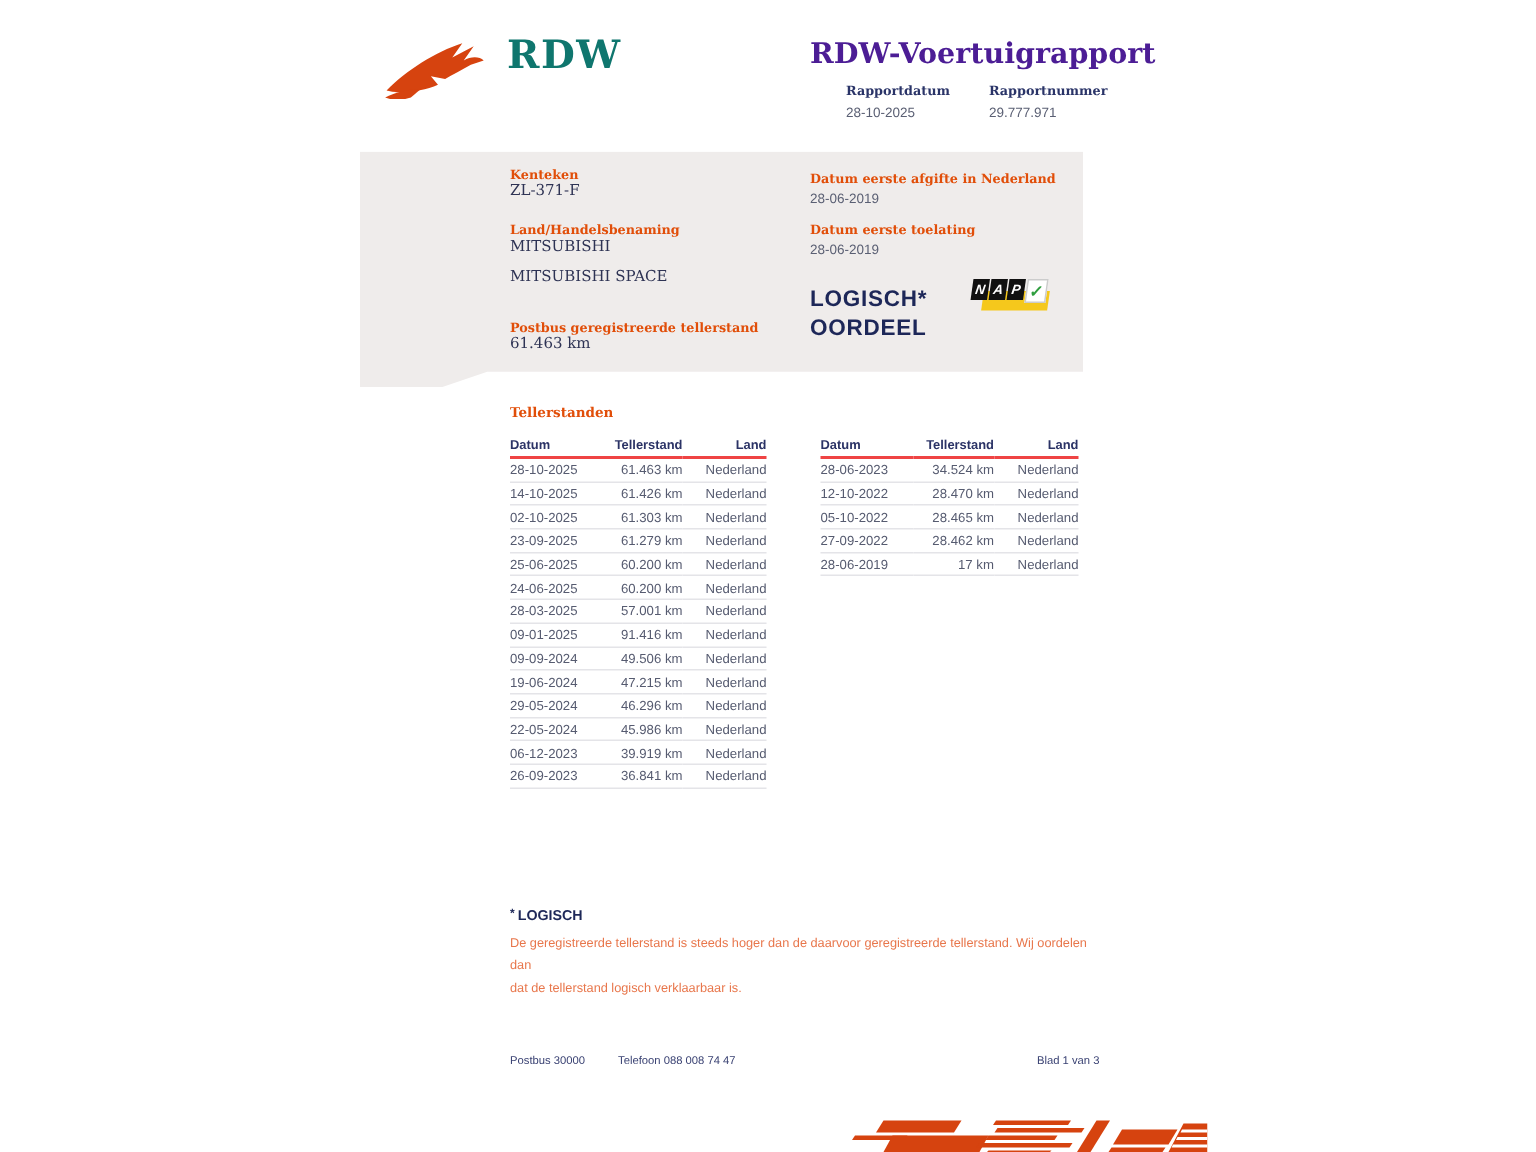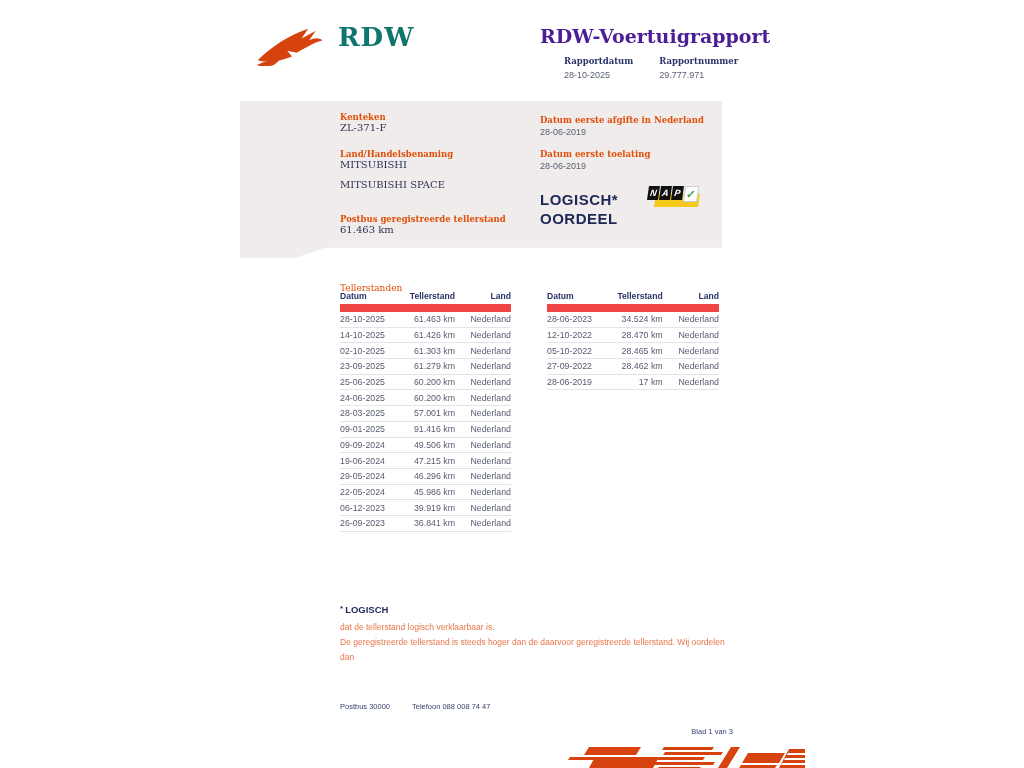--- a/index.html
+++ b/index.html
@@ -28,41 +28,41 @@
   
   .nap{position:absolute;left:648px;top:186px;width:52px;height:24px;}
   .nap-yellow{position:absolute;left:7px;top:8px;width:44px;height:13px;background:#f5c81c;transform:skewX(-8deg);}
   .nap-tiles{position:absolute;left:0;top:0;display:flex;gap:1px;}
   .nap-tile{width:11px;height:14px;background:#111111;color:#ffffff;font-weight:bold;font-style:italic;
             font-size:9px;display:flex;align-items:center;justify-content:center;transform:skewX(-8deg);}
   .nap-check{width:12px;height:14px;background:#ffffff;border:1px solid #cccccc;color:#2f9e3f;
              font-size:11px;font-weight:bold;display:flex;align-items:center;justify-content:center;transform:skewX(-8deg);}
 
   
-  .tables-title{position:absolute;left:340px;top:283px;font-size:9px;font-weight:normal;color:#e14e09;
+  .tables-title{position:absolute;left:340px;top:271px;font-size:9px;font-weight:bold;color:#e14e09;
                 font-family:"DejaVu Serif","Liberation Serif",serif;}
   .tbl{position:absolute;border-collapse:collapse;table-layout:fixed;font-size:8.8px;color:#565b70;}
   .tbl-left{left:340px;top:291px;width:171px;}
   .tbl-right{left:547px;top:291px;width:172px;}
   .tbl th{font-size:8.6px;font-weight:bold;color:#2b3366;text-align:left;padding:0 0 3px 0;
-          border-bottom:8px solid #ef4444;}
+          border-bottom:2px solid #ef4444;}
   .tbl th.num,.tbl td.num{text-align:right;}
   .tbl td{padding:0;height:14.7px;border-bottom:1px solid #e4e4e8;vertical-align:middle;}
   .tbl col.c1{width:62px;} .tbl col.c2{width:53px;} .tbl col.c3{width:56px;}
 
   
   .footnote{position:absolute;left:340px;top:604px;width:400px;}
   .fn-title{font-size:9.5px;font-weight:bold;color:#1d2758;}
   .fn-star{font-size:8px;color:#1d2758;vertical-align:2px;margin-right:2px;}
   .fn-text{margin-top:5px;font-size:8.5px;line-height:15px;color:#e8764b;}
 
   
   .footer{position:absolute;left:340px;top:702px;width:393px;font-size:7.5px;color:#3a4273;}
   .footer .row{display:flex;margin-bottom:6px;}
-  .footer .c1{width:72px;} .footer .c2{flex:1;} .footer .c3{text-align:right;margin-top:25px;}
+  .footer .c1{width:72px;} .footer .c2{flex:1;} .footer .c3{text-align:right;}
 
   
   .bottom-art{position:absolute;left:543px;top:741px;width:262px;height:27px;overflow:hidden;}
 </style>
 </head>
 <body>
 
 <div class="page">
 
   <div class="logo-wrap">
@@ -247,22 +247,22 @@
           <td>28-06-2019</td>
           <td class="num">17 km</td>
           <td class="num">Nederland</td>
         </tr>
       </tbody>
   </table>
 
   <div class="footnote">
     <div class="fn-title"><span class="fn-star">*</span><span>LOGISCH</span></div>
     <div class="fn-text">
+      <div>De geregistreerde tellerstand is steeds hoger dan de daarvoor geregistreerde tellerstand. Wij oordelen dan</div>
       <div>dat de tellerstand logisch verklaarbaar is.</div>
-      <div>De geregistreerde tellerstand is steeds hoger dan de daarvoor geregistreerde tellerstand. Wij oordelen dan</div>
     </div>
   </div>
 
   <div class="footer">
     <div class="row">
       <div class="c1">Postbus 30000</div>
       <div class="c2">Telefoon 088 008 74 47</div>
       <div class="c3">Blad 1 van 3</div>
     </div>
   </div>

